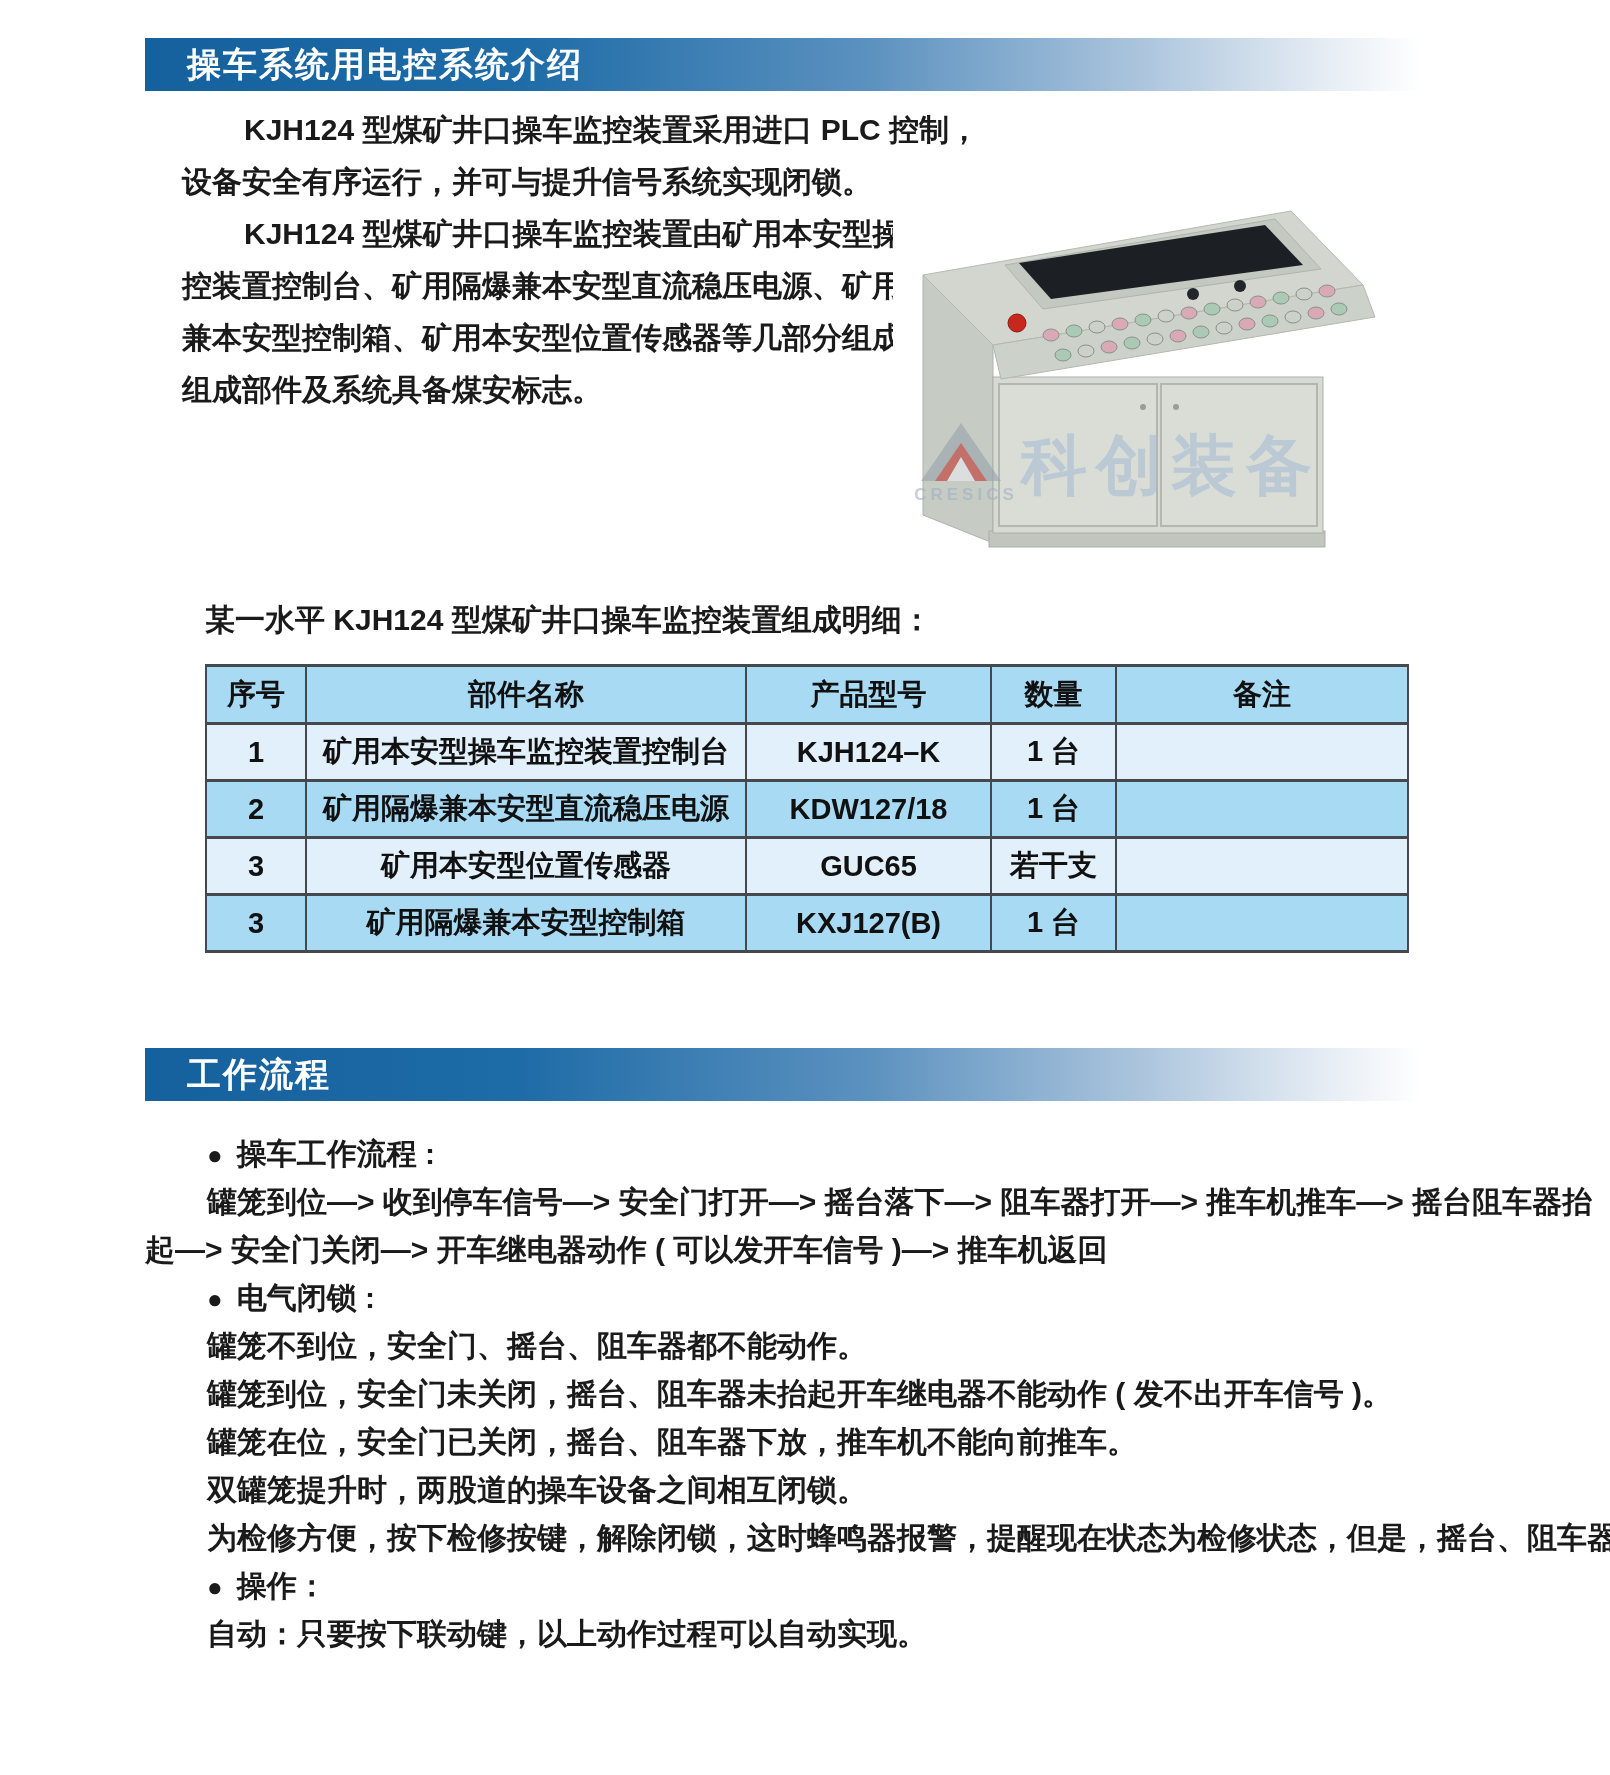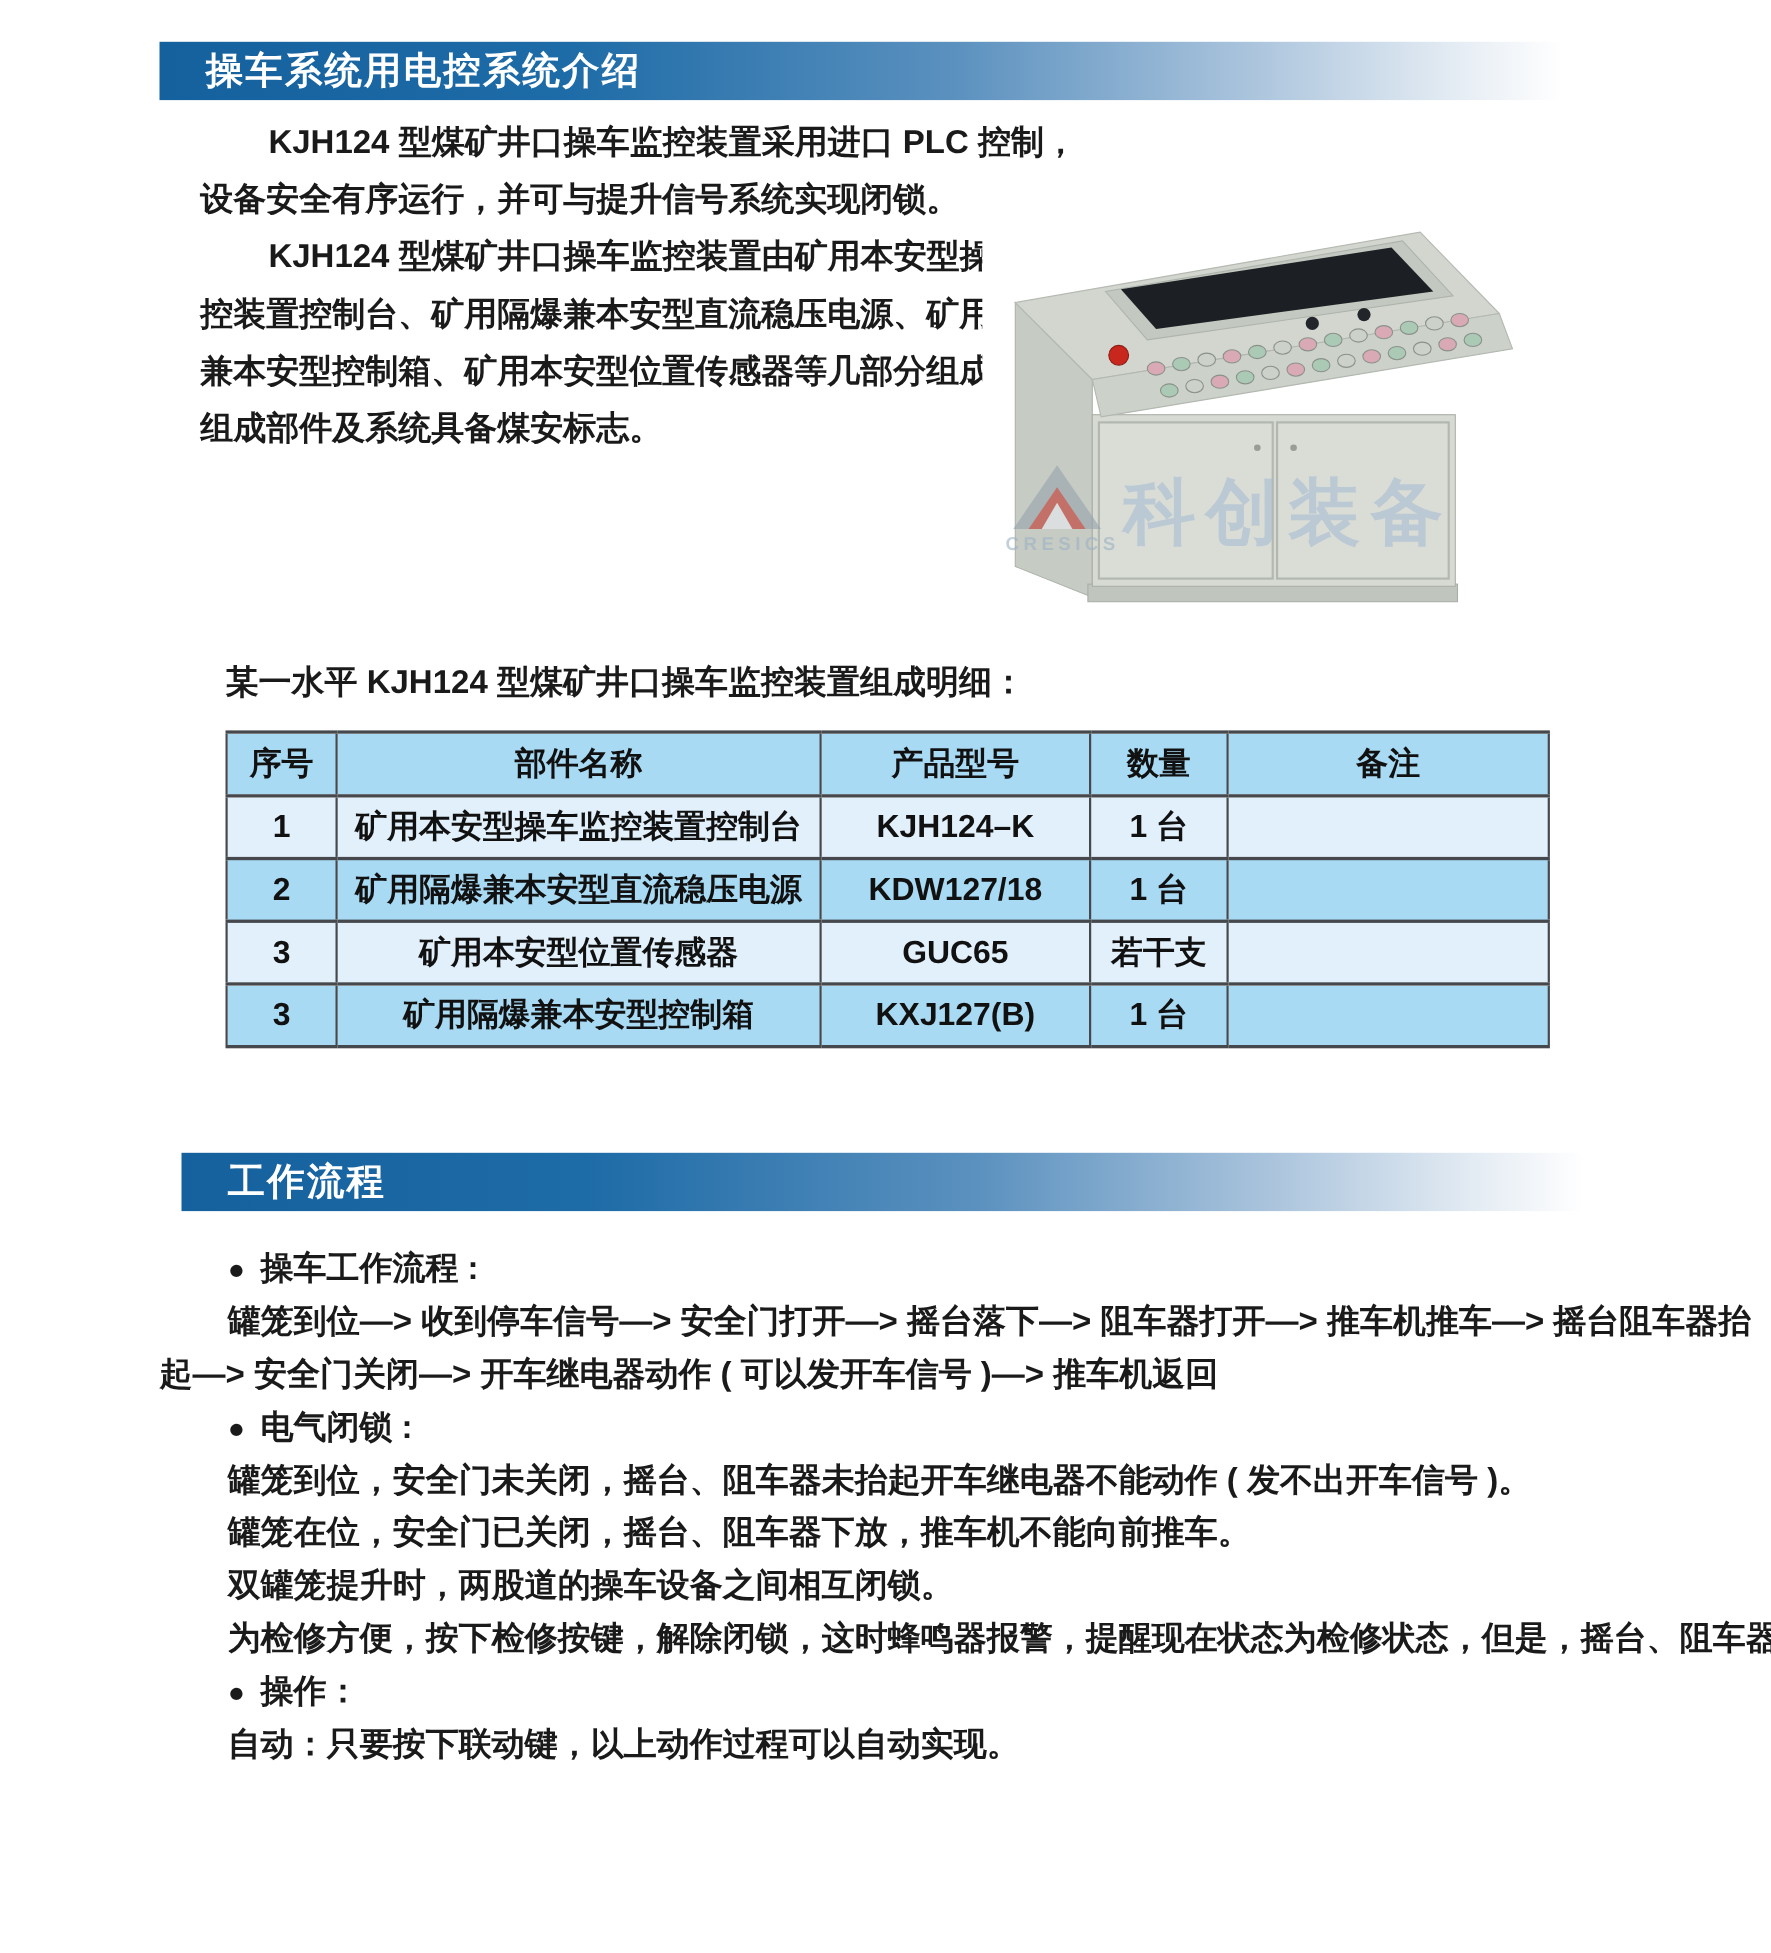--- a/index.html
+++ b/index.html
@@ -17,21 +17,21 @@
   .bar {
     position:absolute; left:145px; width:1315px; height:53px;
     background:linear-gradient(90deg,#15619d 0%,#1d6ba7 28%,#5b91bf 55%,#a9c3dc 75%,#e6edf4 90%,#ffffff 97%);
   }
   .bar-title {
     display:inline-block; padding-left:42px; line-height:53px;
     font-size:34px; font-weight:bold; color:#ffffff; letter-spacing:2px;
     white-space:nowrap;
   }
   .bar1 { top:38px; }
-  .bar2 { top:1048px;margin-left:20px; }
+  .bar2 { top:1048px; }
 
   
   .intro-text { position:absolute; left:145px; top:104px; width:790px; }
   .tline {
     height:52px; line-height:52px; font-size:30px; font-weight:600;
     white-space:nowrap; color:#1a1a1a;margin-left:37px;
   }
   .tline.indent { padding-left:62px; }
 
   
@@ -218,20 +218,21 @@
 
   <div class="bar bar2">
     <span class="bar-title">工作流程</span>
   </div>
 
   <div class="flow-text">
     <div class="fline b"><span class="bullet">●</span><span>操车工作流程 :</span></div>
     <div class="fline first">罐笼到位—&gt; 收到停车信号—&gt; 安全门打开—&gt; 摇台落下—&gt; 阻车器打开—&gt; 推车机推车—&gt; 摇台阻车器抬</div>
     <div class="fline cont">起—&gt; 安全门关闭—&gt; 开车继电器动作 ( 可以发开车信号 )—&gt; 推车机返回</div>
     <div class="fline b"><span class="bullet">●</span><span>电气闭锁 :</span></div>
+    <div class="fline first">罐笼不到位，安全门、摇台、阻车器都不能动作。</div>
     <div class="fline first">罐笼到位，安全门未关闭，摇台、阻车器未抬起开车继电器不能动作 ( 发不出开车信号 )。</div>
     <div class="fline first">罐笼在位，安全门已关闭，摇台、阻车器下放，推车机不能向前推车。</div>
     <div class="fline first">双罐笼提升时，两股道的操车设备之间相互闭锁。</div>
     <div class="fline first">为检修方便，按下检修按键，解除闭锁，这时蜂鸣器报警，提醒现在状态为检修状态，但是，摇台、阻车器</div>
     <div class="fline b"><span class="bullet">●</span><span>操作：</span></div>
     <div class="fline first">自动：只要按下联动键，以上动作过程可以自动实现。</div>
   </div>
 
 </div>
 

